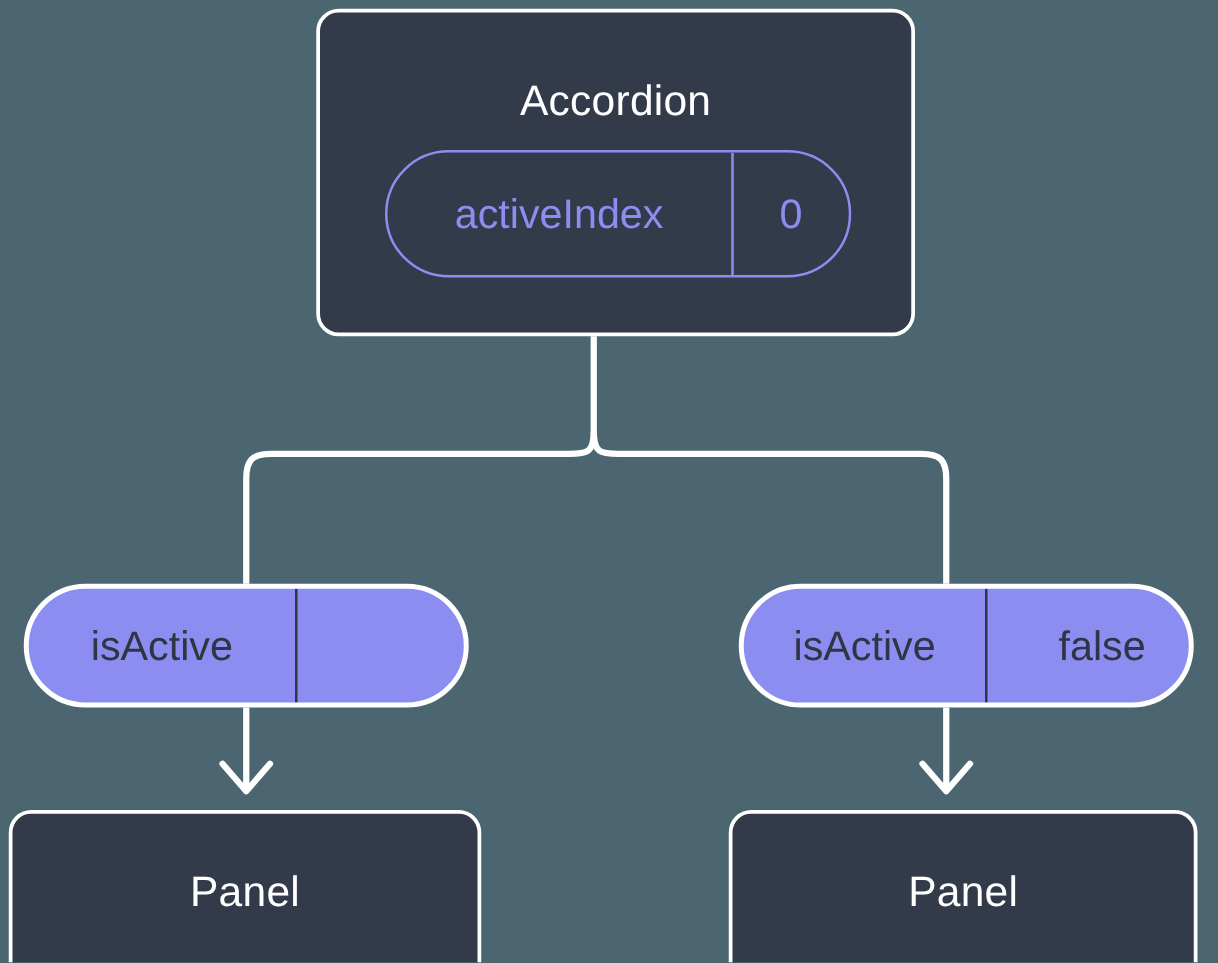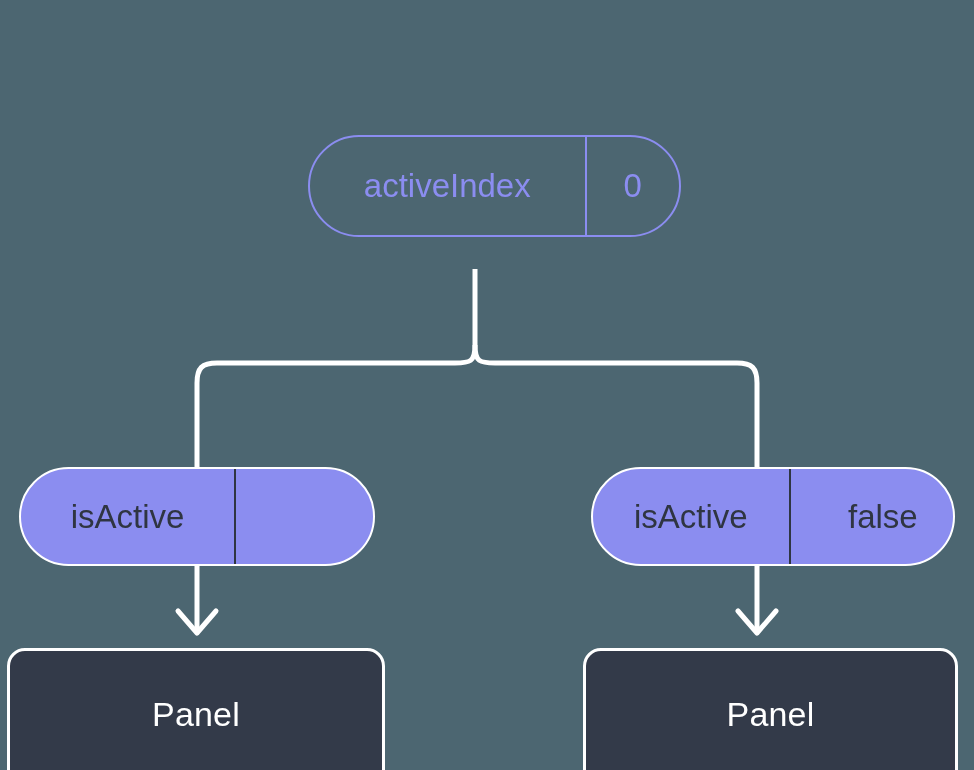--- a/index.html
+++ b/index.html
@@ -76,31 +76,31 @@
   }
   .pill-outline .seg {
     color: #8b8df0;
     font-size: 33px;
   }
   .pill-outline .seg-key {
     border-right: 2px solid #8b8df0;
   }
   #accordion-state-pill {
     left: 308px;
-    top: 135px;
+    top: 120px;
     width: 373px;
     height: 102px;
   }
   #accordion-state-pill .seg-key { width: 279px; }
   #accordion-state-pill .seg-val { width: 94px; }
 
   
   .pill-filled {
     background: #8b8df0;
-    border: 2px solid #ffffff;
+    border: 4px solid #ffffff;
   }
   .pill-filled .seg {
     color: #2f3542;
     font-size: 33px;
   }
   .pill-filled .seg-key {
     border-right: 2px solid #2f3542;
   }
   #pill-left {
     left: 19px;
@@ -150,20 +150,23 @@
 
     <path d="M 475 345 C 475 362, 480 363, 495 363 L 737 363 C 752 363, 757 368, 757 383 L 757 467" fill="none" stroke="#ffffff" stroke-width="5" stroke-linecap="butt"></path>
 
     <path d="M 197 566 L 197 630" fill="none" stroke="#ffffff" stroke-width="5" stroke-linecap="butt"></path>
     <path d="M 178 611 L 197 633 L 216 611" fill="none" stroke="#ffffff" stroke-width="5" stroke-linecap="round" stroke-linejoin="round"></path>
 
     <path d="M 757 566 L 757 630" fill="none" stroke="#ffffff" stroke-width="5" stroke-linecap="butt"></path>
     <path d="M 738 611 L 757 633 L 776 611" fill="none" stroke="#ffffff" stroke-width="5" stroke-linecap="round" stroke-linejoin="round"></path>
   </svg>
 
+  <div id="accordion-node" class="node-box">
+    <div id="accordion-title" class="node-title">Accordion</div>
+  </div>
 
   <div id="accordion-state-pill" class="pill pill-outline">
     <div class="seg seg-key">activeIndex</div>
     <div class="seg seg-val">0</div>
   </div>
 
   <div id="pill-left" class="pill pill-filled">
     <div class="seg seg-key">isActive</div>
   </div>
 

